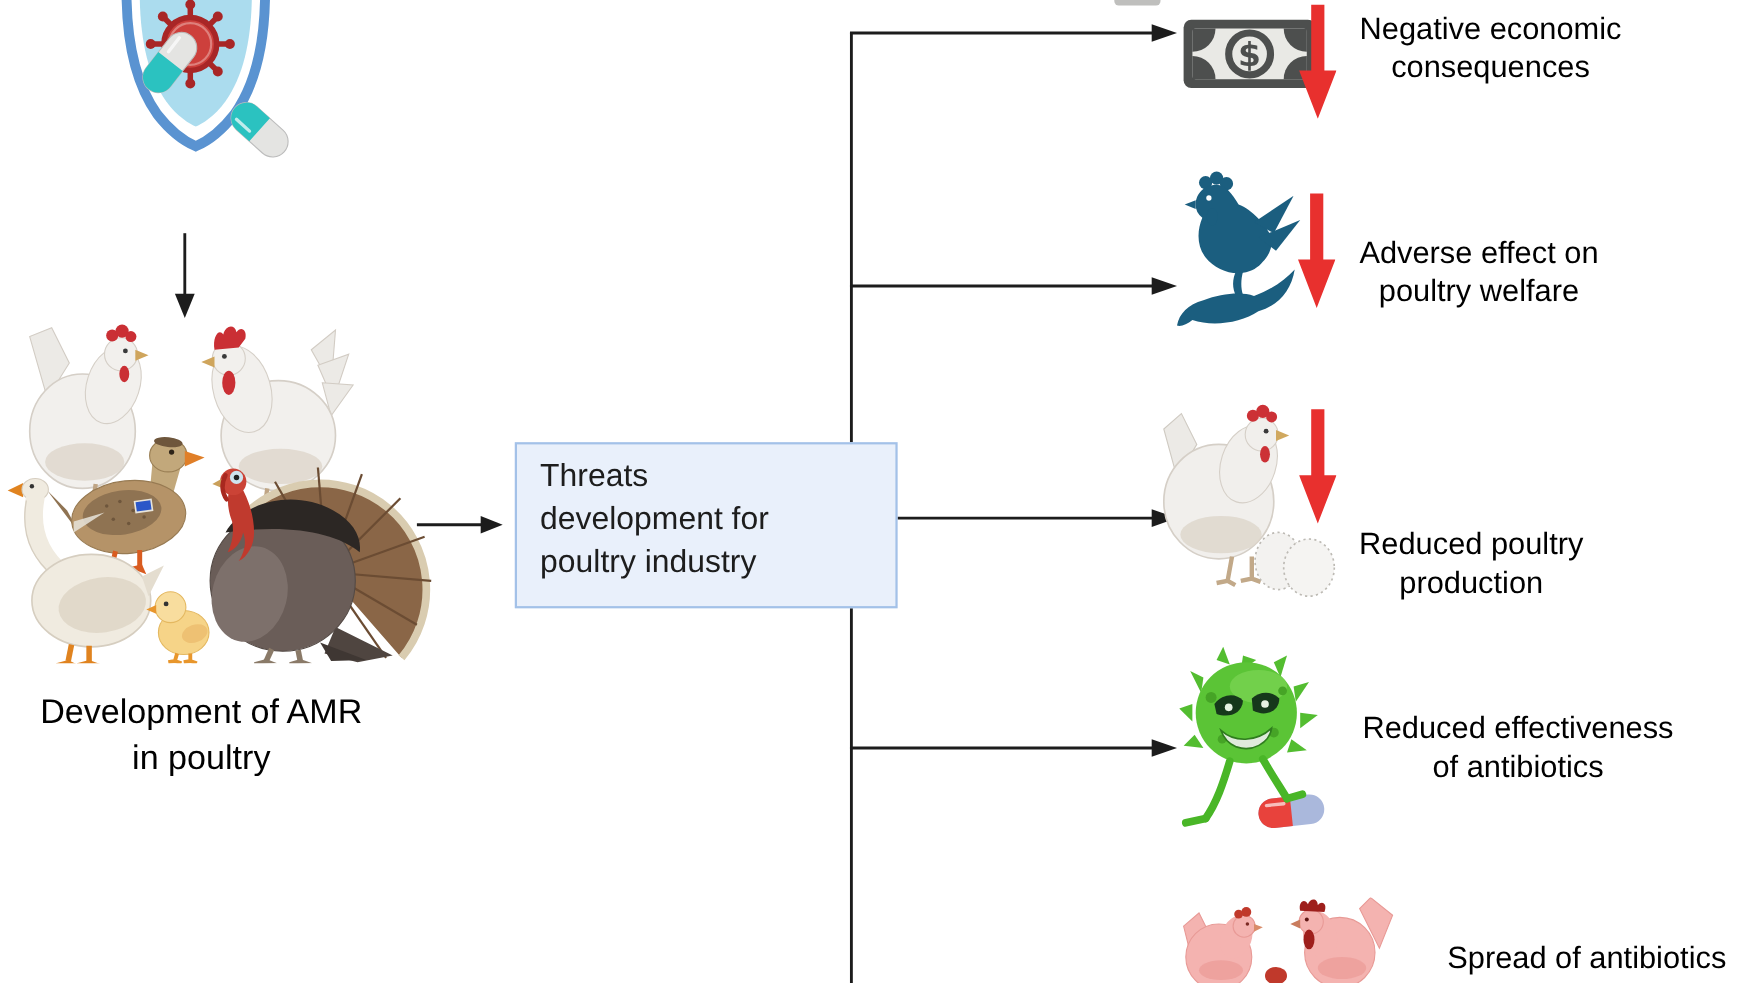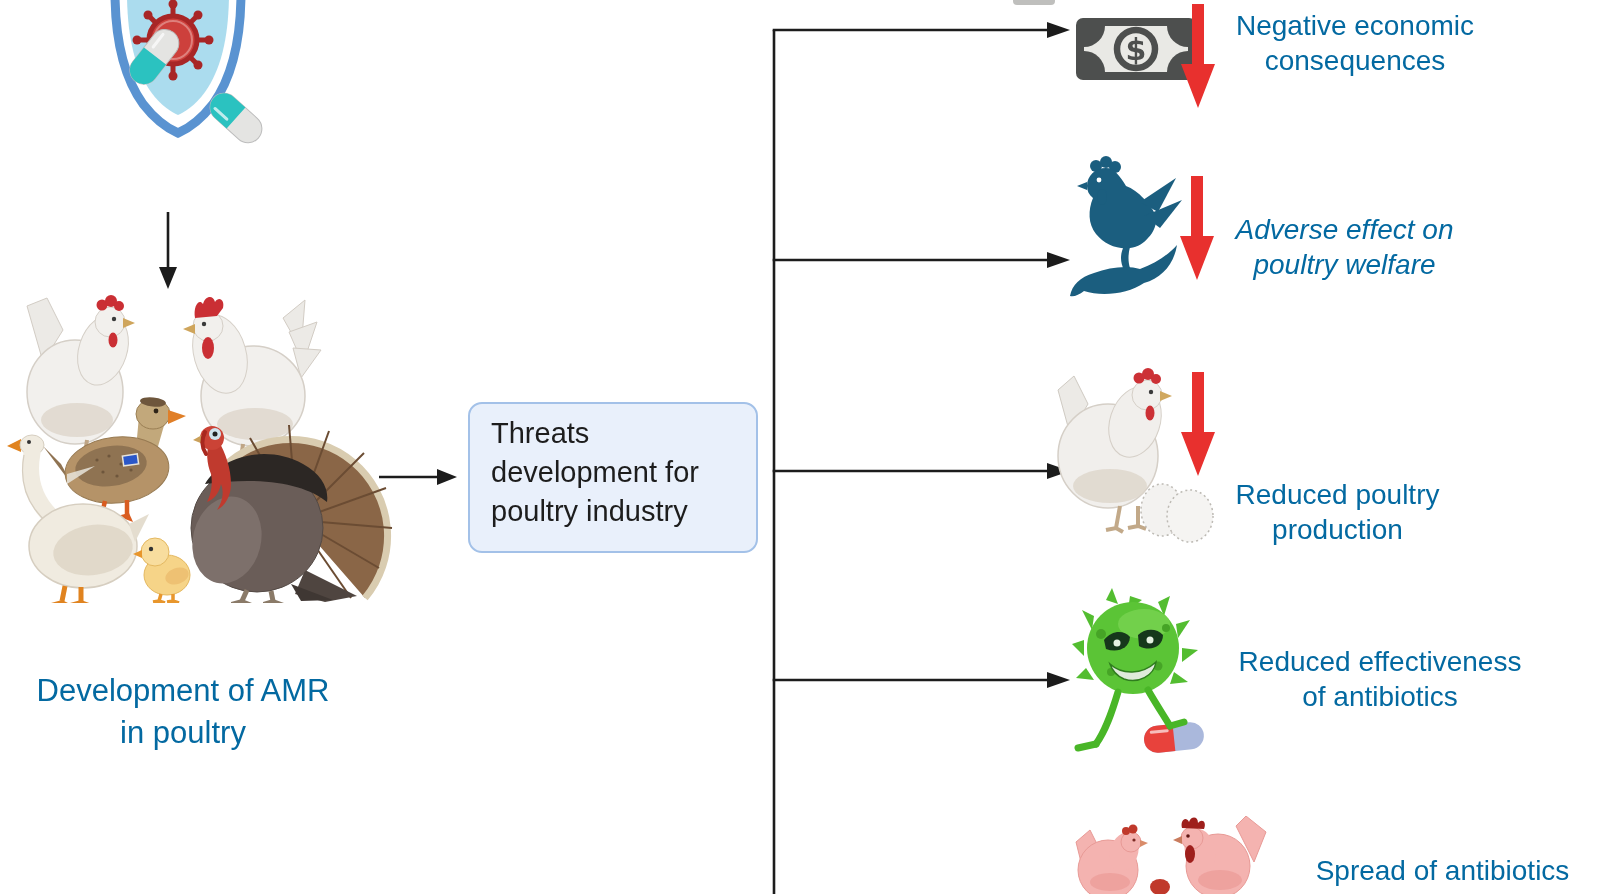--- a/index.html
+++ b/index.html
@@ -2,35 +2,35 @@
 <html><head>
 <meta charset="utf-8">
 <style>
   html,body{margin:0;padding:0;background:#ffffff;}
   #canvas{
     position:relative;width:1600px;height:894px;overflow:hidden;background:#ffffff;
     font-family:"Liberation Sans",sans-serif;color:#1d1d1d;
   }
   .abs{position:absolute;}
   .lbl{
-    position:absolute;color:#0369a1;white-space:pre-line;text-align:center;
+    position:absolute;color:#000000;white-space:pre-line;text-align:center;
     line-height:1.25;font-family:"Liberation Sans",sans-serif;
   }
   #lbl-antibiotic{left:28px;top:164px;width:322px;font-size:30px;}
-  #lbl-amr{left:8px;top:626px;width:350px;font-size:31px;line-height:1.34;margin-top:44px;}
+  #lbl-amr{left:8px;top:626px;width:350px;font-size:31px;line-height:1.34;}
   #threats-box{
-    left:468px;top:402px;width:290px;height:151px;box-sizing:border-box;
-    background:#e9f0fb;border:2.5px solid #a3c1e8;border-radius:14px;
+    left:468px;top:402px;width:348px;height:151px;box-sizing:border-box;
+    background:#e9f0fb;border:2.5px solid #a3c1e8;border-radius:0;
   }
   #threats-box .box-text{
     font-size:29px;line-height:39px;text-align:left;padding:10px 0 0 21px;
     white-space:pre-line;color:#1d1d1d;
   }
   #lbl-econ{left:1215px;top:8px;width:280px;font-size:28px;}
-  #lbl-welfare{left:1217px;top:212px;width:255px;font-size:28px;font-style:italic;}
+  #lbl-welfare{left:1217px;top:212px;width:255px;font-size:28px;}
   #lbl-production{left:1215px;top:433px;width:245px;font-size:28px;margin-top:44px;}
   #lbl-effect{left:1219px;top:644px;width:322px;font-size:28px;}
   #lbl-spread{left:1285px;top:853px;width:315px;font-size:28px;}
   #top-artifact{left:1013px;top:0;width:42px;height:5px;background:#a9a9a7;opacity:.75;border-radius:0 0 4px 4px;}
   svg{display:block;}
 </style>
 </head>
 <body>
 
 <div id="canvas">

